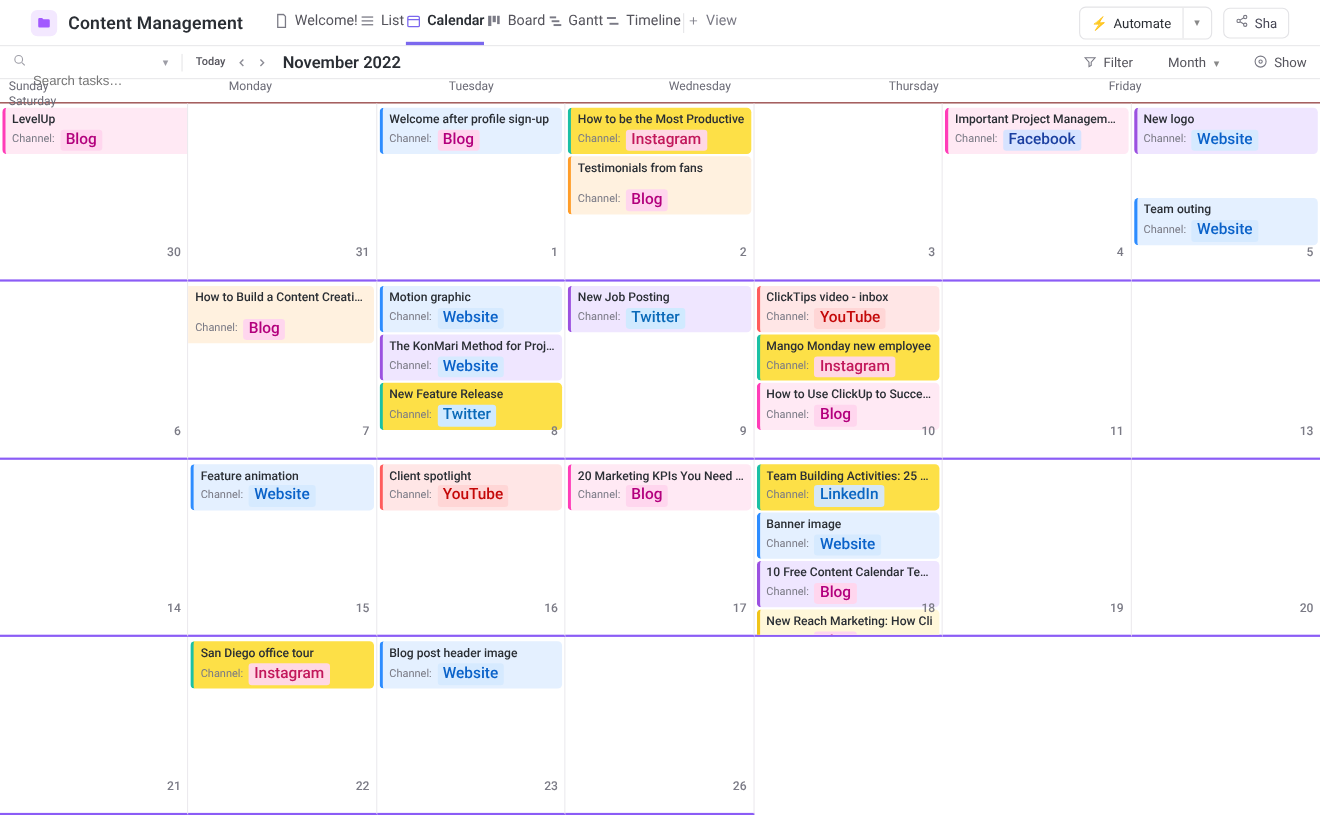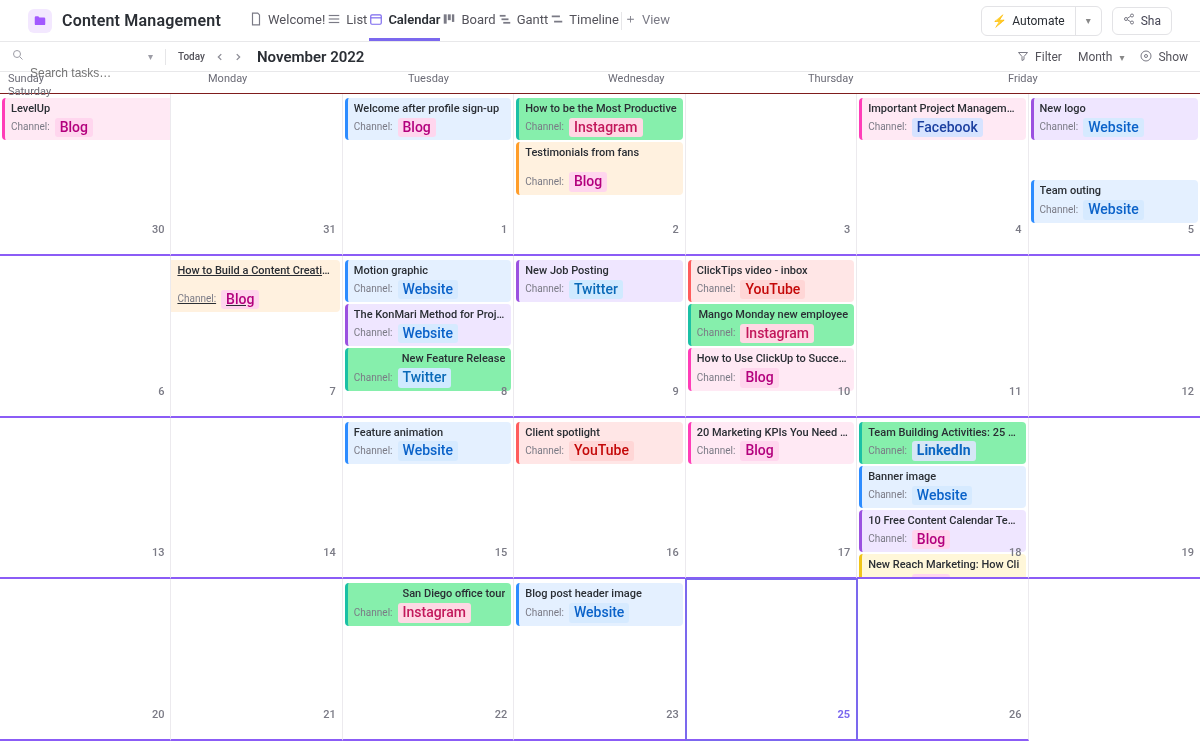--- a/index.html
+++ b/index.html
@@ -21,54 +21,54 @@
   .btn-split .seg { padding: 0 10px; height: 28px; display: flex; align-items: center; font-size: 12px; }
   .btn-split .seg + .seg { border-left: 1px solid #e3e3e6; }
   
   .toolbar { display: flex; align-items: center; height: 30px; padding: 0 12px; border-bottom: 1px solid #e8e8ea; }
   .search-wrap { display: flex; align-items: center; gap: 6px; color: #7a7a85; font-size: 12px; }
   .caret-btn { margin-left: 8px; color: #9d9da6; font-size: 10px; }
   .tool-sep { width: 1px; height: 16px; background: #e6e6e8; margin: 0 12px; }
   .today-btn { font-size: 10px; color: #54535b; font-weight: 500; }
   .nav-arrows { display: flex; gap: 8px; margin-left: 10px; color: #8b8b94; }
   .month-label { margin-left: 14px; font-size: 15px; font-weight: 600; }
-  .toolbar-right { margin-left: auto; display: flex; align-items: center; gap: 16px; font-size: 12px; color: #54535b; }
+  .toolbar-right { margin-left: auto; display: flex; align-items: center; gap: 32px; font-size: 12px; color: #54535b; }
   .dropdown-caret { margin-left: 4px; font-size: 10px; color: #888; }
   
   .dayhdr { display: grid; grid-template-columns: repeat(6, 1fr); height: 22px; border-bottom: 1px solid #7f1d1d; }
   .dayhdr div { font-size: 11px; color: #6b6b76; padding-left: 8px; display: flex; align-items: center; }
   
   .grid { display: grid; grid-template-columns: repeat(7, 1fr); grid-template-rows: repeat(4, 1fr); height: calc(741px - 42px - 30px - 22px); }
   .cell { border-right: 1px solid #eceaee; border-bottom: 2px solid #8b5cf6; position: relative; padding: 4px 2px 16px 2px; display: flex; flex-direction: column; gap: 2px; overflow: hidden; }
   .cell:nth-child(7n) { border-right: none; gap: 40px; }
   .cell.today { outline: 2px solid #7b68ee; outline-offset: -1px; }
   .daynum { position: absolute; bottom: 18px; right: 6px; font-size: 11px; color: #7a7a85; font-weight: 500; }
   .cell.today .daynum { color: #7b68ee; font-weight: 700; }
   
   .ev { border-radius: 4px; padding: 4px 6px 3px 6px; font-size: 11px; line-height: 1.25; border-left: 3px solid; display: flex; flex-direction: column; gap: 2px; cursor: pointer; }
   .ev-title { color: #2a2e34; font-weight: 500; white-space: nowrap; overflow: hidden; text-overflow: ellipsis; }
   .ev-row { display: flex; align-items: center; gap: 5px; }
   .ev-ch { font-size: 10px; color: #7a7a85; }
   .tag { font-size: 14px; padding: 1px 5px; border-radius: 3px; font-weight: 500; white-space: nowrap; }
   
   .ev.pink   { background:#ffe9f4; border-left-color:#ff3db8; }
   .ev.blue   { background:#e4f0ff; border-left-color:#2d8cff; }
-  .ev.teal   { background:#86efac; border-left-color:#1bc0a5;text-align:right; }
+  .ev.teal   { background:#fde047; border-left-color:#1bc0a5; }
   .ev.orange { background:#fff1df; border-left-color:#ff9d2a;gap:12px; }
   .ev.purple { background:#efe6ff; border-left-color:#9b51e0; }
   .ev.red    { background:#ffe6e6; border-left-color:#ff5c5c; }
   .ev.yellow { background:#fff7d9; border-left-color:#f0c419; }
   .tag.blog     { background:#ffd6ee; color:#b3007d; }
   .tag.website  { background:#d6eaff; color:#0a62c9; }
   .tag.instagram{ background:#ffd8e4; color:#c2185b; }
   .tag.facebook { background:#d7e3ff; color:#1b3fa0; }
   .tag.twitter  { background:#d0eaff; color:#0a6ab8; }
   .tag.youtube  { background:#ffd6d6; color:#c40808; }
-  .tag.linkedin { background:#d6e7f5; color:#0a66c2;font-weight:bold; }
-  .ev.spill-left { margin-left: -4px; border-top-left-radius: 0; border-bottom-left-radius: 0; border-left-width: 0; padding-left: 8px; text-decoration: underline; }
+  .tag.linkedin { background:#d6e7f5; color:#0a66c2; }
+  .ev.spill-left { margin-left: -4px; border-top-left-radius: 0; border-bottom-left-radius: 0; border-left-width: 0; padding-left: 8px; }
   .ev.spill-right { margin-right: -4px; border-top-right-radius: 0; border-bottom-right-radius: 0; }
 </style>
 </head>
 <body>
 
 <div class="topbar">
   <div class="folder-ico">
     <svg viewBox="0 0 24 24">
         <path d="M3 6a2 2 0 0 1 2-2h4l2 2h8a2 2 0 0 1 2 2v9a2 2 0 0 1-2 2H5a2 2 0 0 1-2-2V6z"></path>
       </svg>
@@ -360,23 +360,20 @@
           <span class="ev-ch">Channel:</span>
           <span class="tag blog">Blog</span>
         </div>
       </div>
       <div class="daynum">10</div>
     </div>
     <div class="cell">
       <div class="daynum">11</div>
     </div>
     <div class="cell">
-      <div class="daynum">12</div>
-    </div>
-    <div class="cell">
       <div class="daynum">13</div>
     </div>
     <div class="cell">
       <div class="daynum">14</div>
     </div>
     <div class="cell">
       <div class="ev blue">
         <div class="ev-title">Feature animation</div>
         <div class="ev-row">
           <span class="ev-ch">Channel:</span>
@@ -458,19 +455,16 @@
     <div class="cell">
       <div class="ev blue">
         <div class="ev-title">Blog post header image</div>
         <div class="ev-row">
           <span class="ev-ch">Channel:</span>
           <span class="tag website">Website</span>
         </div>
       </div>
       <div class="daynum">23</div>
     </div>
-    <div class="cell today">
-      <div class="daynum">25</div>
-    </div>
     <div class="cell">
       <div class="daynum">26</div>
     </div>
   </div>
 
 </body></html>

